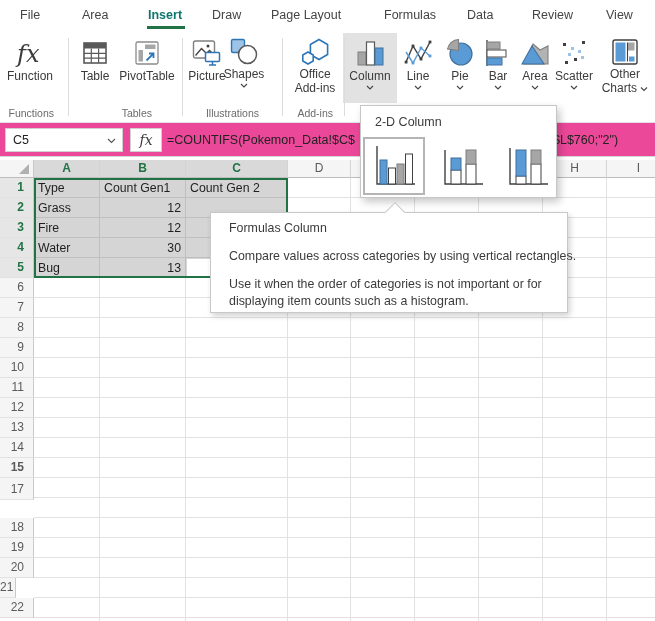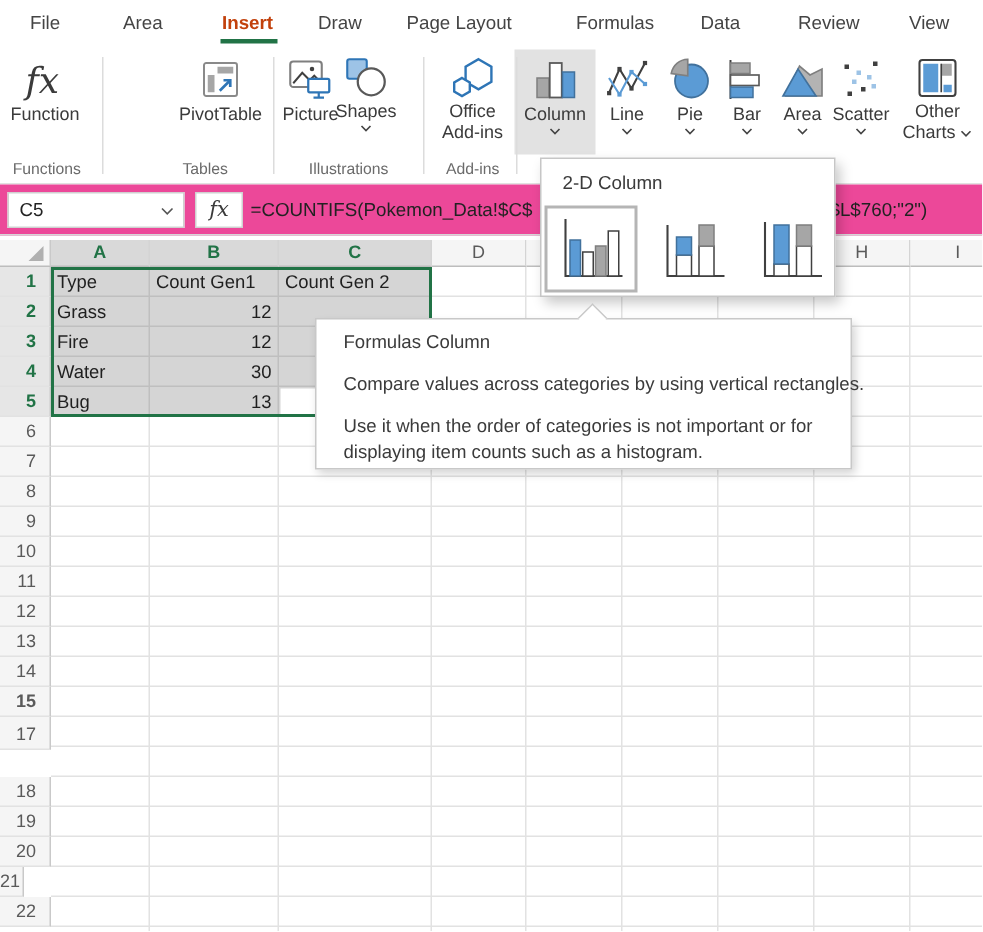--- a/index.html
+++ b/index.html
@@ -4,21 +4,21 @@
 <style>
   * { margin:0; padding:0; box-sizing:border-box; }
   html,body { background:#fff; }
   #app {
     position:relative; width:655px; height:621px; overflow:hidden;
     background:#fff; font-family:"Liberation Sans", sans-serif; color:#333;
   }
   
   #menubar { position:absolute; left:0; top:0; width:655px; height:30px; background:#fff; }
   .mtab { position:absolute; top:0; height:30px; line-height:30px; font-size:12.5px; color:#444; cursor:default; white-space:nowrap; }
-  .mtab.active { color:#c2410c; font-weight:700; }
+  .mtab.active { color:#0f766e; font-weight:700; }
   #ins-underline { position:absolute; height:3px; background:#217346; top:26px; }
   
   #ribbon { position:absolute; left:0; top:30px; width:655px; height:93px; background:#fff; border-bottom:1px solid #e1e1e1; }
   .rbtn { position:absolute; top:3px; height:70px; display:flex; flex-direction:column; align-items:center; }
   .rbtn.pressed { background:#e2e2e2; }
   .ric { margin-top:4px; flex:0 0 auto; }
   .rlabel { font-size:12px; color:#3b3b3b; line-height:14px; text-align:center; white-space:nowrap; }
   .chev { margin-top:2px; }
   .gl { position:absolute; top:77px; font-size:10.5px; color:#6b6b6b; text-align:right; white-space:nowrap; }
   .gdiv { position:absolute; top:8px; width:1px; height:78px; background:#dcdcdc; }
@@ -71,20 +71,28 @@
       <div class="mtab" style="left: 532px;">Review</div>
       <div class="mtab" style="left: 606px;">View</div>
     </div>
 
   <div id="ribbon">
     <div class="rbtn" style="left:2px;width:56px">
       <svg class="ric" width="34" height="32">
           <text x="4" y="25" font-family="DejaVu Serif, serif" font-style="italic" font-size="24" fill="#3b3b3b">fx</text>
         </svg>
       <div class="rlabel">Function</div>
+    </div>
+    <div class="rbtn" style="left:74px;width:42px">
+      <svg class="ric" width="28" height="32" viewBox="0 0 28 32">
+        <rect x="3" y="6" width="22" height="20" fill="#fff" stroke="#595959" stroke-width="1.6"></rect>
+        <rect x="3" y="6" width="22" height="5.5" fill="#595959"></rect>
+        <path d="M10.3 11.5 V26 M17.6 11.5 V26 M3 16.4 H25 M3 21.2 H25" stroke="#595959" stroke-width="1.2" fill="none"></path>
+      </svg>
+      <div class="rlabel">Table</div>
     </div>
     <div class="rbtn" style="left:116px;width:62px">
       <svg class="ric" width="28" height="32" viewBox="0 0 28 32">
         <rect x="3" y="5" width="22" height="22" rx="1.5" fill="#fff" stroke="#8a8a8a" stroke-width="1.3"></rect>
         <rect x="5.5" y="13" width="4.5" height="11.5" fill="#a6a6a6"></rect>
         <rect x="12" y="7.5" width="10.5" height="4.5" fill="#a6a6a6"></rect>
         <path d="M13.5 23.5 L20 17" stroke="#2e75b6" stroke-width="1.8" fill="none"></path>
         <path d="M20.5 21 V16.5 H16" stroke="#2e75b6" stroke-width="1.8" fill="none"></path>
       </svg>
       <div class="rlabel">PivotTable</div>

